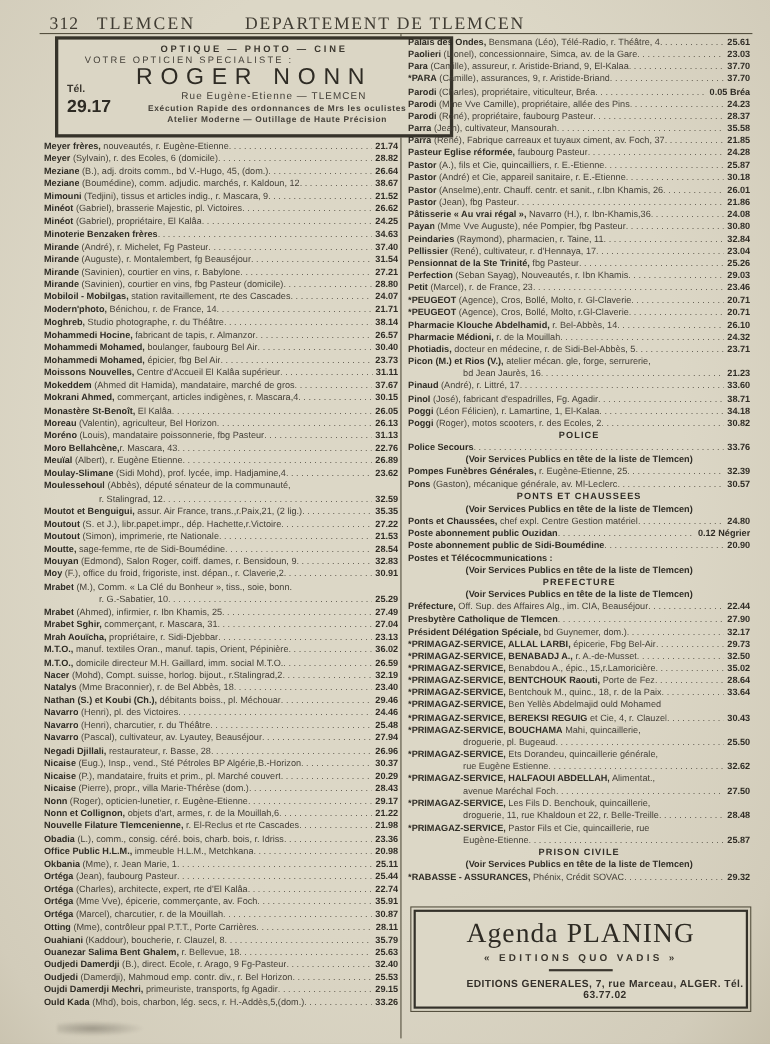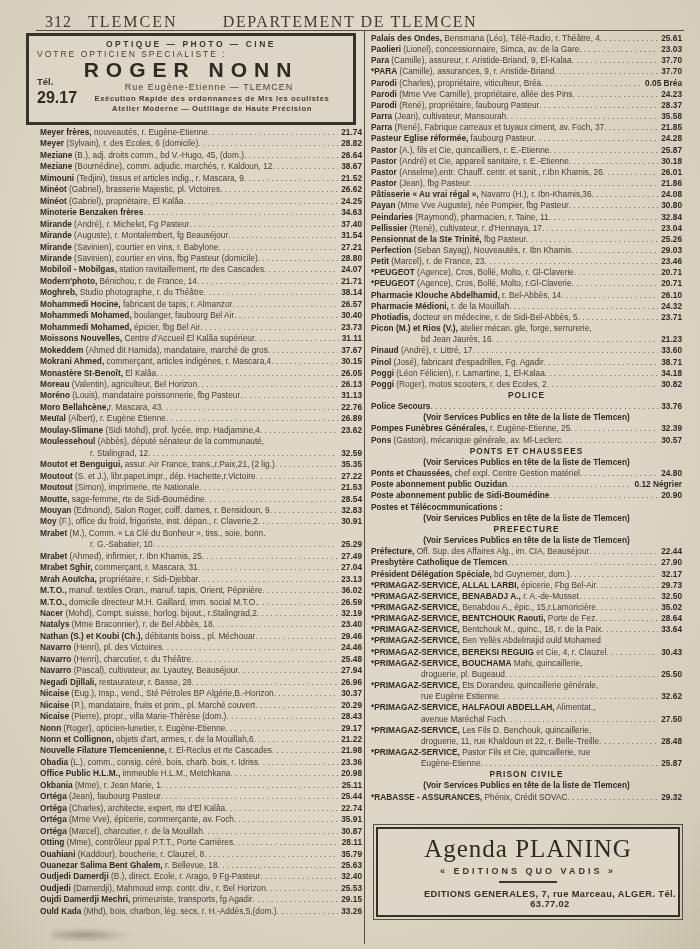--- a/index.html
+++ b/index.html
@@ -8,25 +8,25 @@
     font-family:"Liberation Sans", sans-serif;color:#3b372f;}
   
   .header{position:absolute;top:13px;left:0;width:100%;height:16px;
     font-family:"Liberation Serif", serif;font-size:16px;color:#403c33;}
   .h-left{position:absolute;left:45px;top:0;letter-spacing:1px;}
   .h-left .city{margin-left:16px;letter-spacing:2px;}
   .h-center{position:absolute;left:0;width:100%;text-align:center;top:0;letter-spacing:1.6px;}
   .hrule{position:absolute;left:36px;top:30px;width:648px;height:1px;background:#55503f;}
   .vrule{position:absolute;left:364px;top:31px;height:913px;width:1px;background:#55503f;}
   
-  .ad-nonn{position:absolute;left:26px;top:33px;width:316px;height:82px;
-    border:3px solid #36332a;background:#dbd6c5;padding:2px 4px;box-sizing:content-box;}
+  .ad-nonn{position:absolute;left:50px;top:33px;width:316px;height:82px;
+    border:3px solid #36332a;background:#dbd6c5;padding:2px 20px;box-sizing:content-box;}
   .ad-nonn .l1{text-align:center;font-weight:700;font-size:8.5px;letter-spacing:2.5px;margin-top:1px;}
   .ad-nonn .l2{font-size:8.5px;letter-spacing:2px;margin-left:4px;margin-top:0px;color:#45413a;}
-  .ad-nonn .big{text-align:center;font-weight:700;font-size:21px;letter-spacing:7px;margin-top:-1px;color:#2e2b24;}
+  .ad-nonn .big{text-align:center;font-weight:400;font-size:21px;letter-spacing:7px;margin-top:-1px;color:#2e2b24;}
   .ad-nonn .addr{text-align:center;font-size:9px;letter-spacing:1px;margin-left:36px;margin-top:0px;color:#45413a;}
   .ad-nonn .s1,.ad-nonn .s2{text-align:center;font-size:7.6px;font-weight:700;letter-spacing:0.6px;margin-left:42px;margin-top:1.5px;color:#45413a;}
   .tel{position:absolute;left:8px;top:40px;}
   .tel .tl{font-size:9.5px;font-weight:700;}
   .tel .tn{font-size:16px;font-weight:700;margin-top:2px;color:#2e2b24;}
   
   .col{position:absolute;font-size:8.3px;}
   .lh-a{line-height:11.45px;}
   .lh-b{line-height:11.15px;}
   #col-left{left:40px;top:127px;width:322px;}

